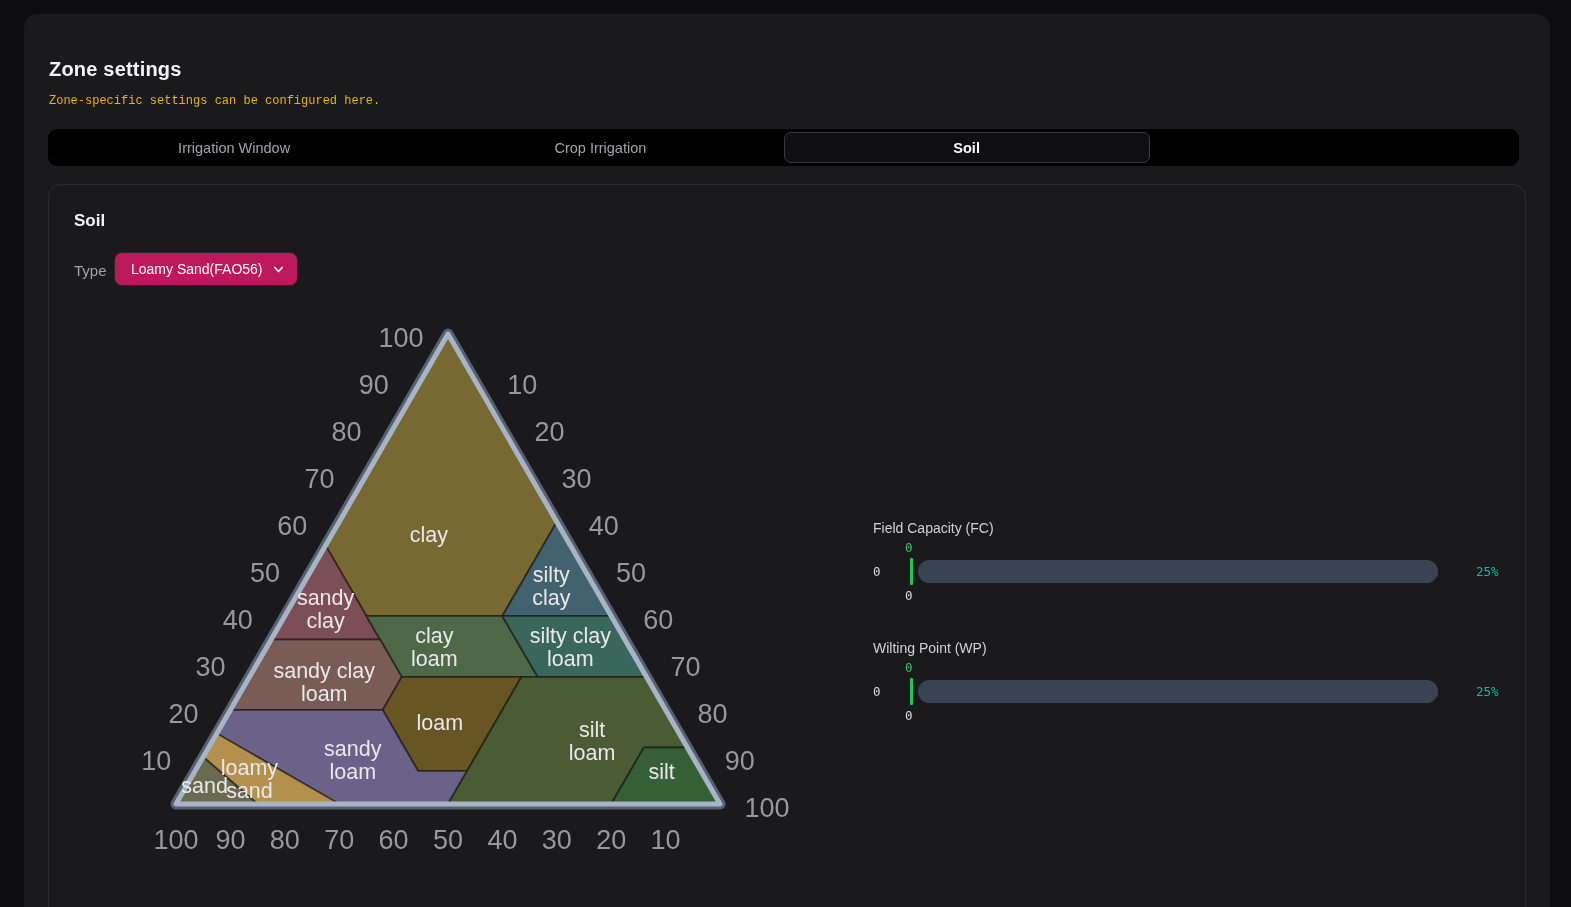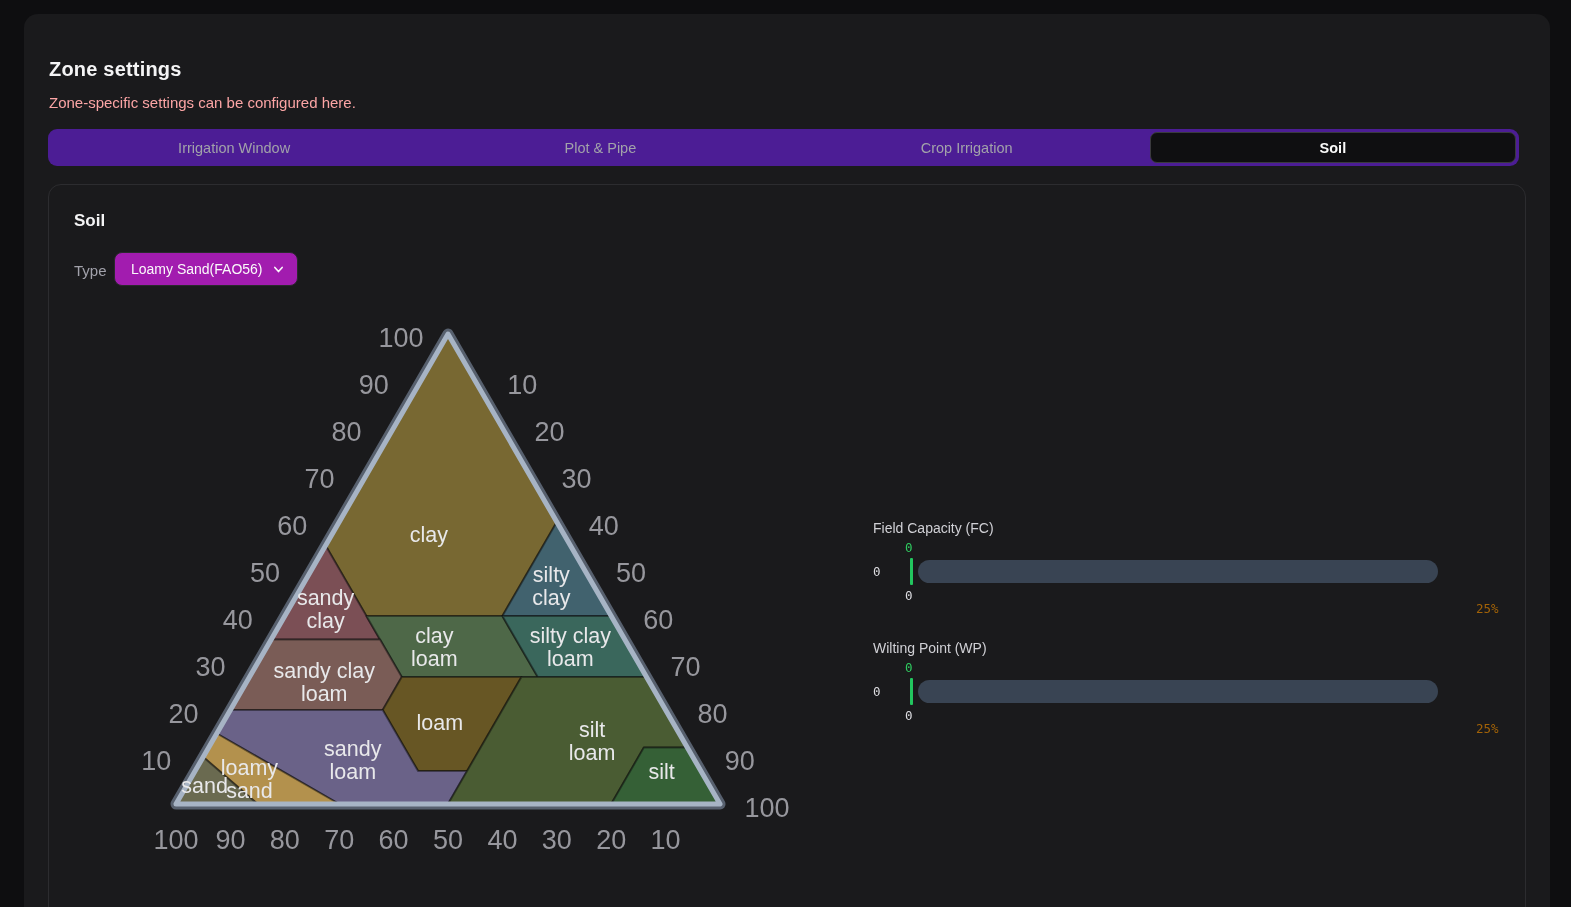--- a/index.html
+++ b/index.html
@@ -11,25 +11,25 @@
   .panel{
     position:absolute;left:24px;top:14px;width:1526px;height:1010px;
     background:#1a1a1c;border-radius:14px;
   }
   .page-title{
     position:absolute;left:25px;top:28px;
     font-size:20px;font-weight:700;color:#f4f4f5;letter-spacing:.2px;margin-top:16px;
   }
   .page-subtitle{
     position:absolute;left:25px;top:80px;
-    font-size:15px;color:#fca5a5;
+    font-size:12px;color:#eab308;font-family:Liberation Mono, monospace;
   }
   .tabbar{
     position:absolute;left:24px;top:115px;width:1471px;height:37px;
-    background:#4c1d95;border-radius:9px;
+    background:#000000;border-radius:9px;
     display:grid;grid-template-columns:repeat(4,1fr);
     padding:3px;box-sizing:border-box;
   }
   .tab{
     display:flex;align-items:center;justify-content:center;
     font-size:14.5px;color:#a2a2aa;border-radius:7px;cursor:pointer;
     box-sizing:border-box;
   }
   .tab.active{
     background:#0f0f11;color:#fafafa;border:1px solid #3a3a3e;font-weight:600;
@@ -41,21 +41,21 @@
   .card-title{
     position:absolute;left:25px;top:26px;
     font-size:17px;font-weight:700;color:#f4f4f5;
   }
   .type-label{
     position:absolute;left:25px;top:77px;
     font-size:15px;color:#a1a1aa;
   }
   .select{
     position:absolute;left:65px;top:67px;width:184px;height:34px;
-    background:#a21caf;border:1px solid #29292c;border-radius:8px;
+    background:#be185d;border:1px solid #29292c;border-radius:8px;
     display:flex;align-items:center;box-sizing:border-box;
     padding:0 12px 0 16px;cursor:pointer;
   }
   .select-value{
     flex:1;font-size:14px;color:#fafafa;white-space:nowrap;
   }
   .select-chevron{width:13px;height:13px;flex:0 0 auto;margin-left:8px;}
   .tri-svg{position:absolute;left:12px;top:136px;}
   .ctl{position:absolute;width:680px;height:96px;}
   .ctl-label{position:absolute;left:0;top:0;font-size:14px;color:#d0d0d5;}
@@ -70,39 +70,38 @@
   .ctl-tick{
     position:absolute;left:37px;top:38px;width:3px;height:27px;
     background:#22c55e;border-radius:1px;cursor:ew-resize;
   }
   .ctl-bar{
     position:absolute;left:45px;top:40px;width:520px;height:23px;
     background:#394453;border-radius:12px;cursor:pointer;
   }
   .ctl-pct{
     position:absolute;left:603px;top:44px;
-    font-family:"DejaVu Sans Mono",monospace;font-size:12.5px;color:#a16207;margin-top:37px;
+    font-family:"DejaVu Sans Mono",monospace;font-size:12.5px;color:#14b8a6;
   }
   .ctl-bottom{
     position:absolute;left:32px;top:68px;
     font-family:"DejaVu Sans Mono",monospace;font-size:12.5px;color:#dcdce0;
   }
   .ctl-fc{left:824px;top:335px;}
   .ctl-wp{left:824px;top:455px;}
 </style>
 </head>
 <body>
 
 <div class="panel">
   <div class="page-title">Zone settings</div>
   <div class="page-subtitle">Zone-specific settings can be configured here.</div>
 
   <div class="tabbar">
     <div class="tab">Irrigation Window</div>
-    <div class="tab">Plot &amp; Pipe</div>
     <div class="tab">Crop Irrigation</div>
     <div class="tab active">Soil</div>
   </div>
 
   <div class="card">
     <div class="card-title">Soil</div>
     <div class="type-label">Type</div>
 
     <div class="select">
       <span class="select-value">Loamy Sand(FAO56)</span>

